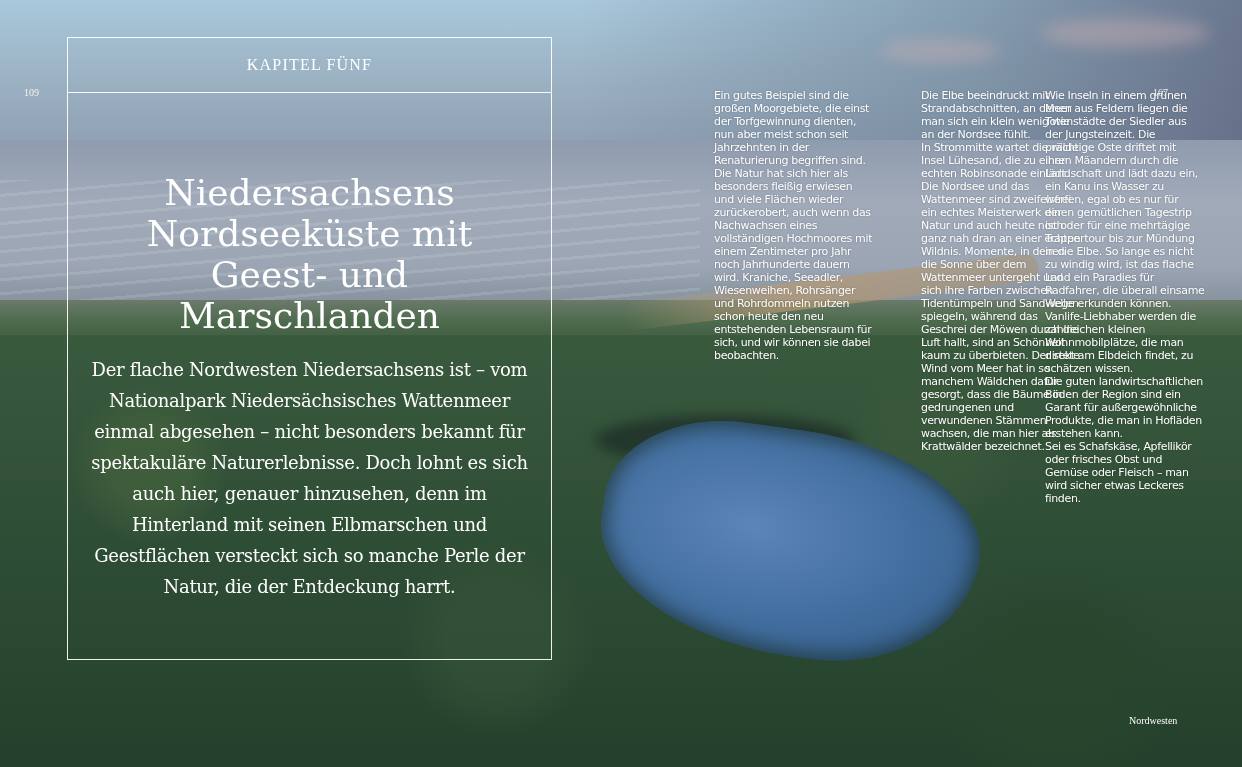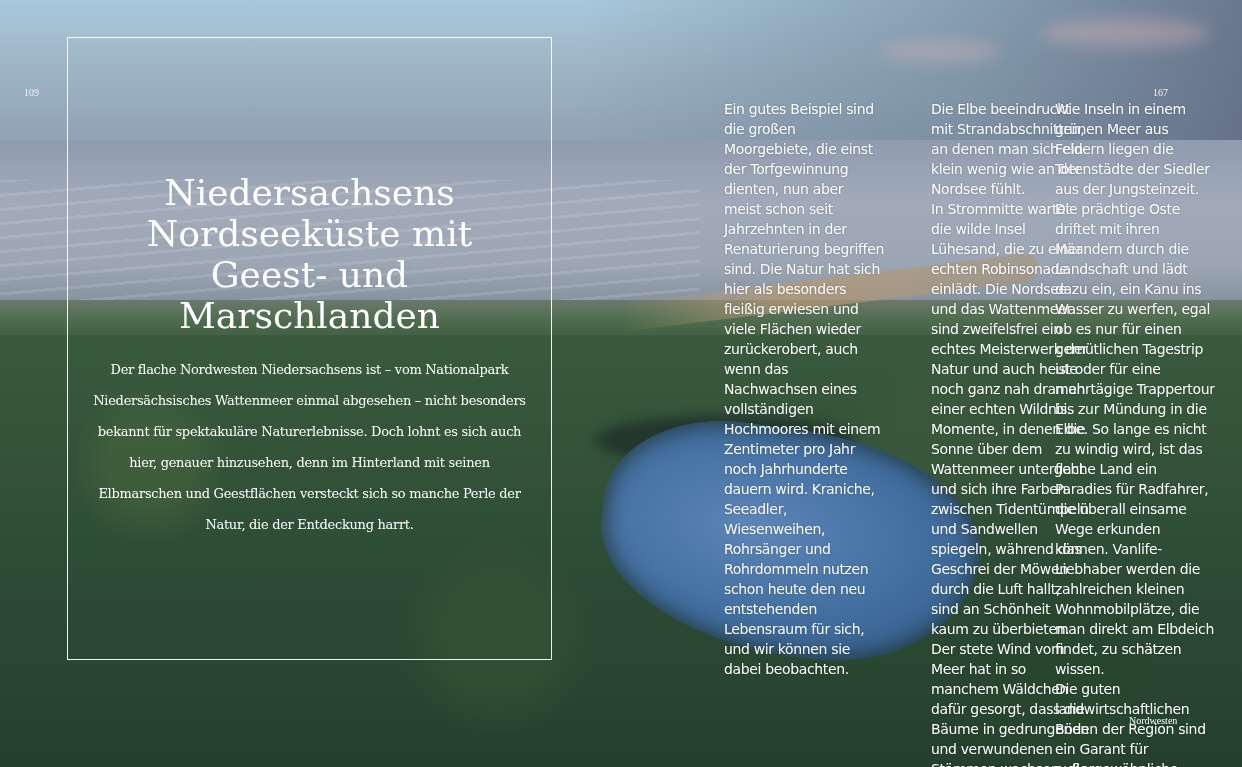--- a/index.html
+++ b/index.html
@@ -42,27 +42,27 @@
     .chapter-box { position: absolute; left: 67px; top: 37px; width: 485px; height: 623px;
       border: 1.5px solid rgba(255,255,255,0.92); box-sizing: border-box; }
     .chapter-label { position: absolute; left: 0; top: 0; width: 100%; height: 55px;
       display: flex; align-items: center; justify-content: center;
       font-family: "Liberation Serif", serif; font-size: 16px; letter-spacing: 1.2px;
       color: #ffffff; border-bottom: 1.5px solid rgba(255,255,255,0.92); box-sizing: border-box; }
     .headline { position: absolute; left: 10px; right: 10px; top: 118px;
       font-family: "DejaVu Serif", serif; font-size: 36px; line-height: 41px;
       color: #ffffff; text-align: center; font-weight: normal; margin: 16px; }
     .lead { position: absolute; left: 22px; right: 22px; top: 316px;
-      font-family: "DejaVu Serif", serif; font-size: 13px; line-height: 31px;
+      font-family: "DejaVu Serif", serif; font-size: 18px; line-height: 31px;
       color: #ffffff; text-align: center; margin: 0; letter-spacing: -0.3px; }
 
     
     .col { position: absolute; top: 89px; width: 160px;
-      font-family: "DejaVu Sans", sans-serif; font-size: 14px; line-height: 20px;
-      color: #ffffff; letter-spacing: -0.35px; margin: 10px; white-space: pre-line;
+      font-family: "DejaVu Sans", sans-serif; font-size: 11px; line-height: 13px;
+      color: #ffffff; letter-spacing: -0.35px; margin: 0; white-space: pre-line;
       text-shadow: 0 0 2px rgba(0,0,0,0.25); }
     .col.c1 { left: 714px; }
     .col.c2 { left: 921px; }
     .col.c3 { left: 1045px; }
 
     .caption { position: absolute; left: 1129px; top: 715px;
       font-family: "Liberation Serif", serif; font-size: 10px; color: #ffffff; }
   </style>
 </head>
 <body>
@@ -79,20 +79,21 @@
     <div class="bg-sand"></div>
     <div class="bg-forest"></div>
     <div class="bg-lake-shadow"></div>
     <div class="bg-lake"></div>
   </div>
 
   <span class="page-num left">109</span>
   <span class="page-num right">167</span>
 
   <div class="chapter-box">
+    <div class="chapter-label">KAPITEL FÜNF</div>
     <h1 class="headline">Niedersachsens Nordseeküste mit Geest- und Marschlanden</h1>
     <p class="lead">Der flache Nordwesten Niedersachsens ist – vom Nationalpark Niedersächsisches Wattenmeer einmal abgesehen – nicht besonders bekannt für spektakuläre Naturerlebnisse. Doch lohnt es sich auch hier, genauer hinzusehen, denn im Hinterland mit seinen Elbmarschen und Geestflächen versteckt sich so manche Perle der Natur, die der Entdeckung harrt.</p>
   </div>
 
   <p class="col c1">Ein gutes Beispiel sind die großen Moorgebiete, die einst der Torfgewinnung dienten, nun aber meist schon seit Jahrzehnten in der Renaturierung begriffen sind. Die Natur hat sich hier als besonders fleißig erwiesen und viele Flächen wieder zurückerobert, auch wenn das Nachwachsen eines vollständigen Hochmoores mit einem Zentimeter pro Jahr noch Jahrhunderte dauern wird. Kraniche, Seeadler, Wiesenweihen, Rohrsänger und Rohrdommeln nutzen schon heute den neu entstehenden Lebensraum für sich, und wir können sie dabei beobachten.</p>
   <p class="col c2">Die Elbe beeindruckt mit Strandabschnitten, an denen man sich ein klein wenig wie an der Nordsee fühlt.
 In Strommitte wartet die wilde Insel Lühesand, die zu einer echten Robinsonade einlädt. Die Nordsee und das Wattenmeer sind zweifelsfrei ein echtes Meisterwerk der Natur und auch heute noch ganz nah dran an einer echten Wildnis. Momente, in denen die Sonne über dem Wattenmeer untergeht und sich ihre Farben zwischen Tidentümpeln und Sandwellen spiegeln, während das Geschrei der Möwen durch die Luft hallt, sind an Schönheit kaum zu überbieten. Der stete Wind vom Meer hat in so manchem Wäldchen dafür gesorgt, dass die Bäume in gedrungenen und verwundenen Stämmen wachsen, die man hier als Krattwälder bezeichnet.</p>
   <p class="col c3">Wie Inseln in einem grünen Meer aus Feldern liegen die Totenstädte der Siedler aus der Jungsteinzeit. Die prächtige Oste driftet mit ihren Mäandern durch die Landschaft und lädt dazu ein, ein Kanu ins Wasser zu werfen, egal ob es nur für einen gemütlichen Tagestrip ist oder für eine mehrtägige Trappertour bis zur Mündung in die Elbe. So lange es nicht zu windig wird, ist das flache Land ein Paradies für Radfahrer, die überall einsame Wege erkunden können. Vanlife-Liebhaber werden die zahlreichen kleinen Wohnmobilplätze, die man direkt am Elbdeich findet, zu schätzen wissen.
 Die guten landwirtschaftlichen Böden der Region sind ein Garant für außergewöhnliche Produkte, die man in Hofläden erstehen kann.
 Sei es Schafskäse, Apfellikör oder frisches Obst und Gemüse oder Fleisch – man wird sicher etwas Leckeres finden.</p>

